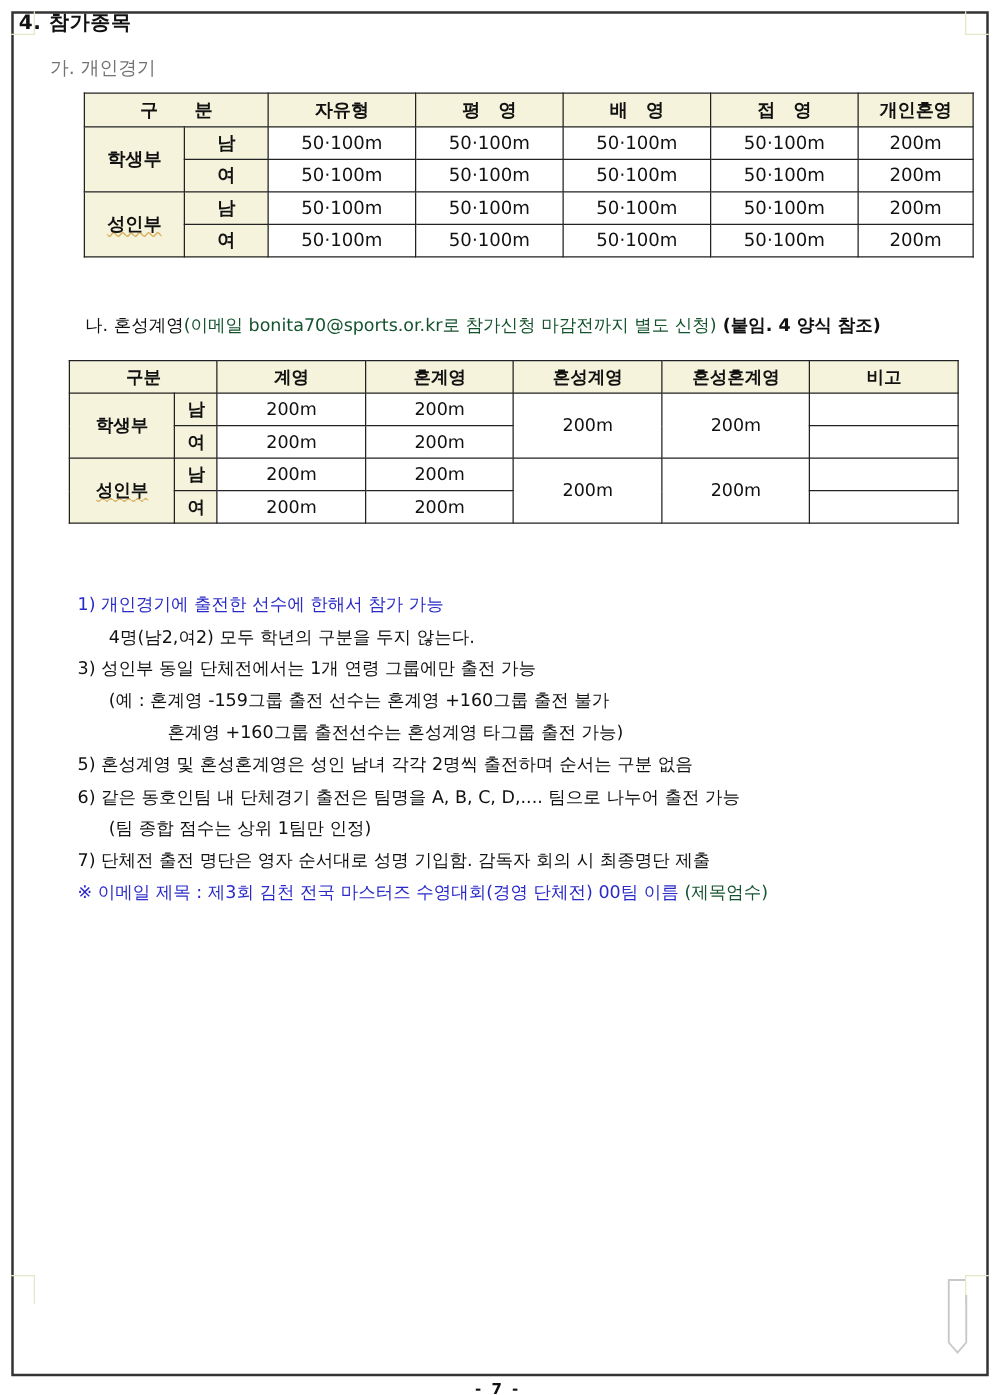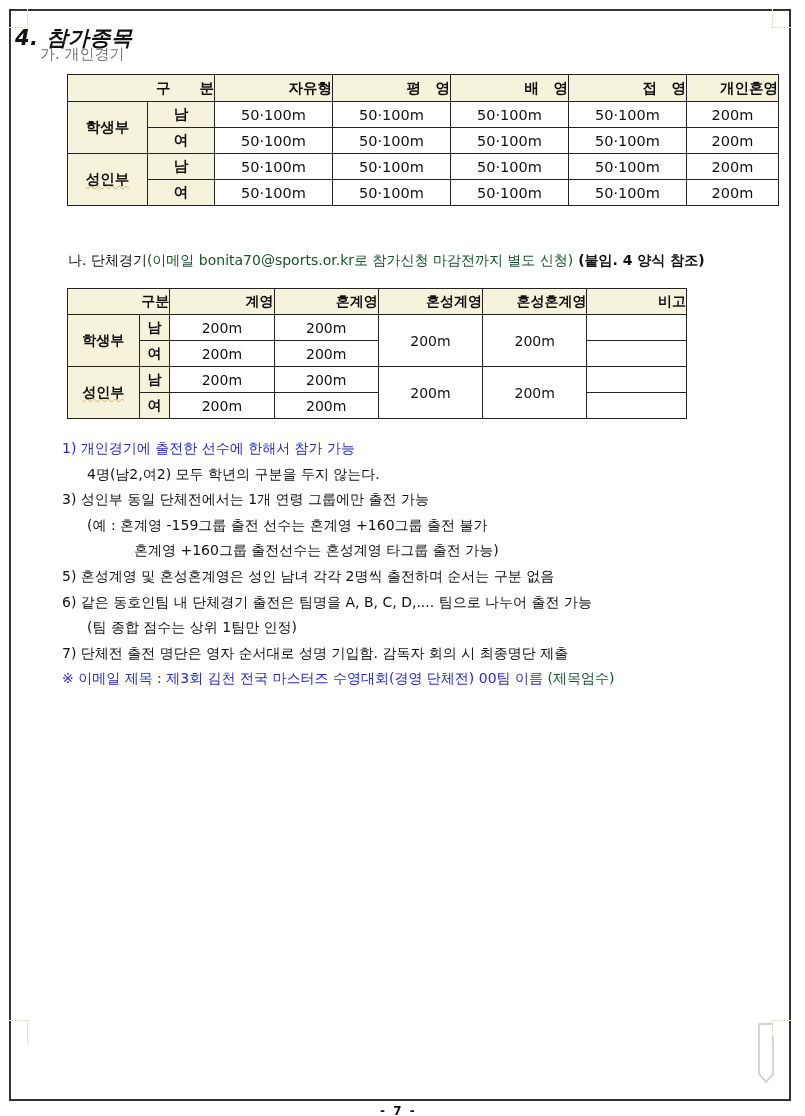--- a/index.html
+++ b/index.html
@@ -6,49 +6,49 @@
   body { width:805px; height:1116px; position:relative; overflow:hidden;
          font-family:"DejaVu Sans","Liberation Sans",sans-serif; color:#111; }
   .page-frame { position:absolute; left:9px; top:9px; width:782px; height:1092px;
                 border:2px solid #333; box-sizing:border-box; }
   .corner { position:absolute; border-color:#e4e8c8; border-style:solid; width:18px; height:18px; }
   .c-tl { left:-2px; top:-2px; border-width:0 1px 1px 0; }
   .c-tr { right:-2px; top:-2px; border-width:0 0 1px 1px; }
   .c-bl { left:-2px; bottom:56px; border-width:1px 1px 0 0; width:18px; height:22px; }
   .c-br { right:-2px; bottom:56px; border-width:1px 0 0 1px; width:18px; height:22px; }
 
-  .h4 { position:absolute; left:15px; top:24px; font-size:21px; font-weight:bold; letter-spacing:0.5px;font-style:italic; }
+  .h4 { position:absolute; left:15px; top:8px; font-size:16px; font-weight:bold; letter-spacing:0.5px; }
   .h-ga { position:absolute; left:40px; top:45px; font-size:15px; color:#737373; }
 
   table { border-collapse:collapse; position:absolute; }
   td, th { border:1px solid #222; text-align:center; padding:0; }
-  th { background:#f6f3dc; font-weight:bold;text-align:right; }
+  th { background:#f6f3dc; font-weight:bold; }
   .hdrcell { background:#f6f3dc; font-weight:bold; }
 
   #t1 { left:67px; top:74px; width:712px; font-size:14.5px; }
   #t1 th { height:26px; }
   #t1 td { height:25px; }
   #t1 .c1 { width:79px; } #t1 .c2 { width:66px; }
   #t1 .c3, #t1 .c4, #t1 .c5, #t1 .c6 { width:117px; }
 
   .nah { position:absolute; left:68px; top:252px; font-size:14px; white-space:nowrap; }
   .red { color:#14532d; }
   .bold { font-weight:bold; }
 
-  #t2 { left:67px; top:288px; width:620px; font-size:14px; }
+  #t2 { left:55px; top:288px; width:712px; font-size:14px; }
   #t2 th { height:25px; }
   #t2 td { height:25px; }
   #t2 .c1 { width:83px; } #t2 .c2 { width:33px; }
   #t2 .c3,#t2 .c4,#t2 .c5,#t2 .c6,#t2 .c7 { width:117px; }
 
   .notes { position:absolute; left:62px; top:436px; font-size:14px; line-height:25.6px; width:720px; }
   .notes div { white-space:nowrap; }
   .indent { padding-left:25px; }
   .indent2 { padding-left:72px; }
-  .blue { color:#2a2ac8; }
+  .blue { color:#2a2ac8;margin-top:36px; }
   .sq { text-decoration:underline wavy #d8b060; text-decoration-thickness:1px; }
 
   .clip { position:absolute; left:756px; top:1022px; }
   .pageno { position:absolute; left:380px; top:1104px; font-size:12px; font-weight:bold; letter-spacing:2px; }
 </style>
 </head>
 <body>
 
 <div class="page-frame">
   <div class="corner c-tl"></div>
@@ -101,21 +101,21 @@
     <td>50·100m</td>
     <td>50·100m</td>
     <td>50·100m</td>
     <td>50·100m</td>
     <td>200m</td>
   </tr>
 </tbody>
   </table>
 
 <div class="nah">
-  <span>나. 단체경기</span><span class="red">(이메일 bonita70@sports.or.kr로 참가신청 마감전까지 별도 신청)</span><span class="bold"> (붙임. 4 양식 참조)</span>
+  <span>나. 혼성계영</span><span class="red">(이메일 bonita70@sports.or.kr로 참가신청 마감전까지 별도 신청)</span><span class="bold"> (붙임. 4 양식 참조)</span>
 </div>
 
 <table id="t2">
   <tbody>
       <tr>
     <th colspan="2">구분</th>
     <th class="c3">계영</th>
     <th class="c4">혼계영</th>
     <th class="c5">혼성계영</th>
     <th class="c6">혼성혼계영</th>

